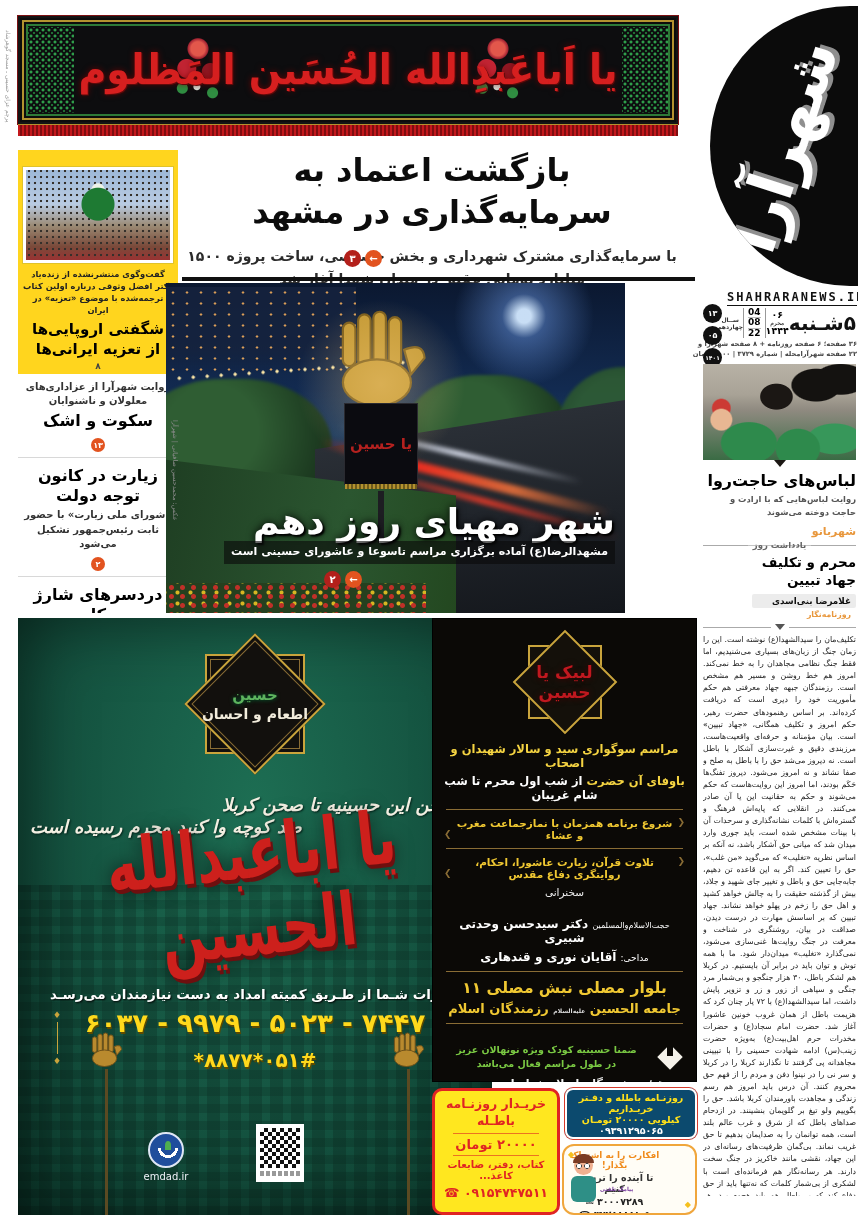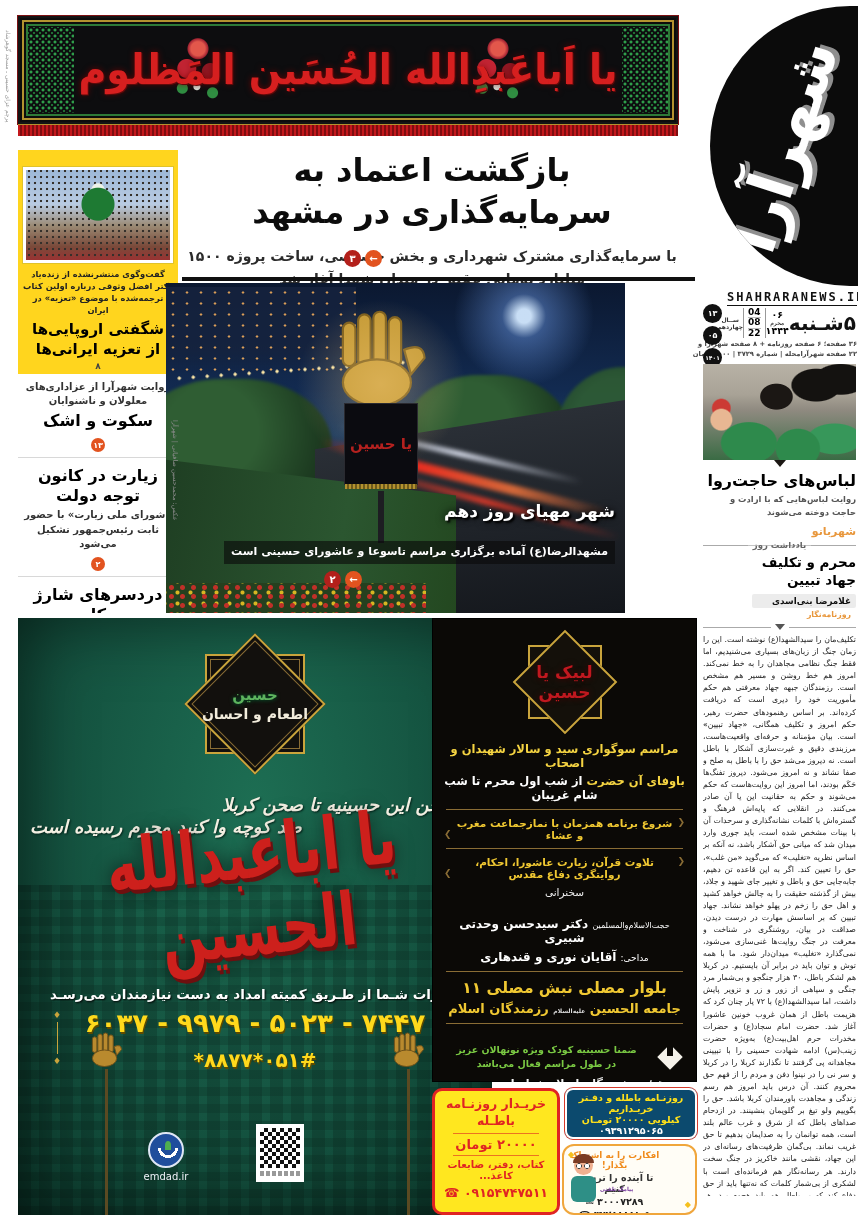--- a/index.html
+++ b/index.html
@@ -91,21 +91,21 @@
       radial-gradient(circle,#d8b623 1.5px,transparent 2.5px) 5px 4px/13px 11px,#25401f}
   .monument{position:absolute;left:150px;top:26px;width:130px;text-align:center}
   .mon-glow{position:absolute;left:-20px;top:-10px;width:170px;height:170px;
       background:radial-gradient(circle,rgba(255,214,140,.35),transparent 70%)}
   .mon-banner{width:74px;height:82px;background:#0b0b10;margin:-8px auto 0;position:relative;
       border:1px solid #2a2a30;display:flex;align-items:center;justify-content:center}
   .mon-banner span{color:#b5211f;font-size:15px;font-weight:bold}
   .mon-banner::after{content:"";position:absolute;left:0;right:0;bottom:-5px;height:5px;
       background:repeating-linear-gradient(90deg,#b3922f 0 2px,#6e5a1c 2px 4px)}
   .mon-pole{width:6px;height:52px;background:#1d1d22;margin:6px auto 0}
-  .ph-title{position:absolute;right:10px;top:218px;color:#fff;font-size:17px;font-weight:bold;
+  .ph-title{position:absolute;right:10px;top:218px;color:#fff;font-size:36px;font-weight:bold;
       text-shadow:2px 2px 2px #000,0 0 8px #000;letter-spacing:-.5px}
   .ph-sub{position:absolute;right:10px;top:258px;font-size:11px;font-weight:bold;color:#fff;
       background:rgba(10,10,10,.62);padding:3px 7px;line-height:1.5}
   .ph-badges{position:absolute;right:16px;top:288px}
   .photo-credit{position:absolute;left:171px;top:420px;writing-mode:vertical-rl;
       font-size:6.5px;color:#8a8a8a}
 
   
   .green{position:absolute;left:18px;top:618px;width:474px;height:597px;overflow:hidden;
       background:radial-gradient(ellipse at 50% 32%, #1d6e53 0%, #155441 55%, #0d3d2f 100%);

